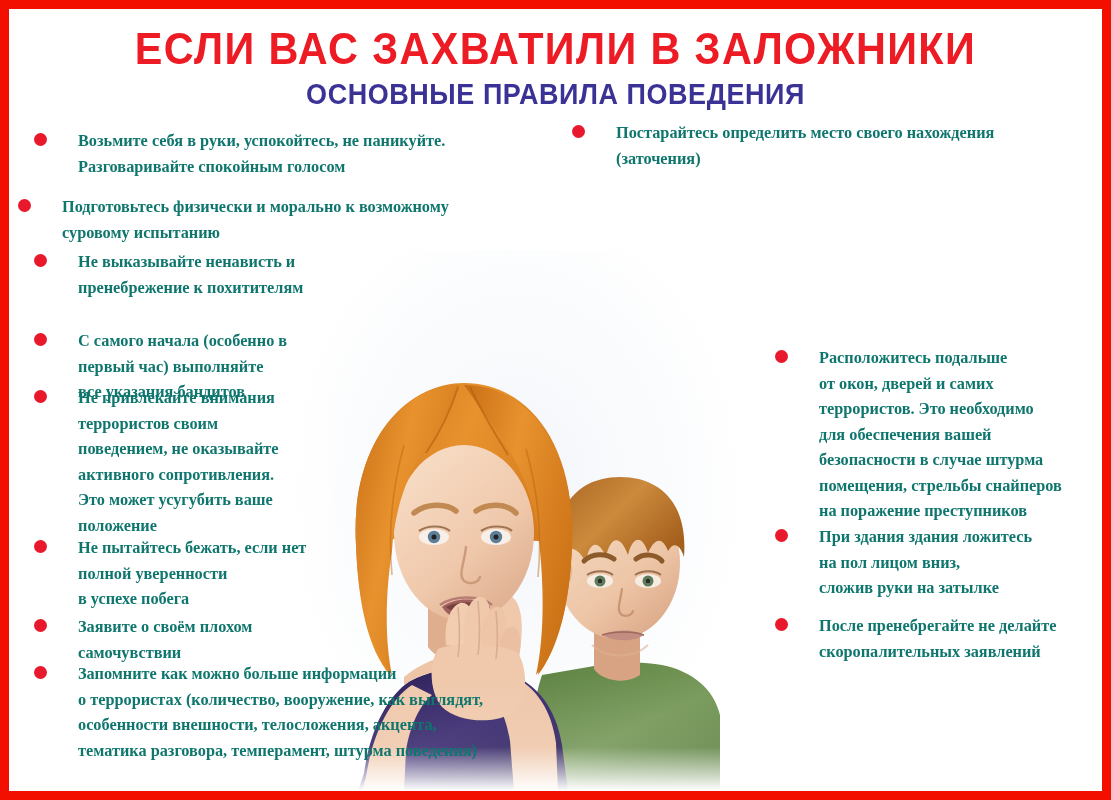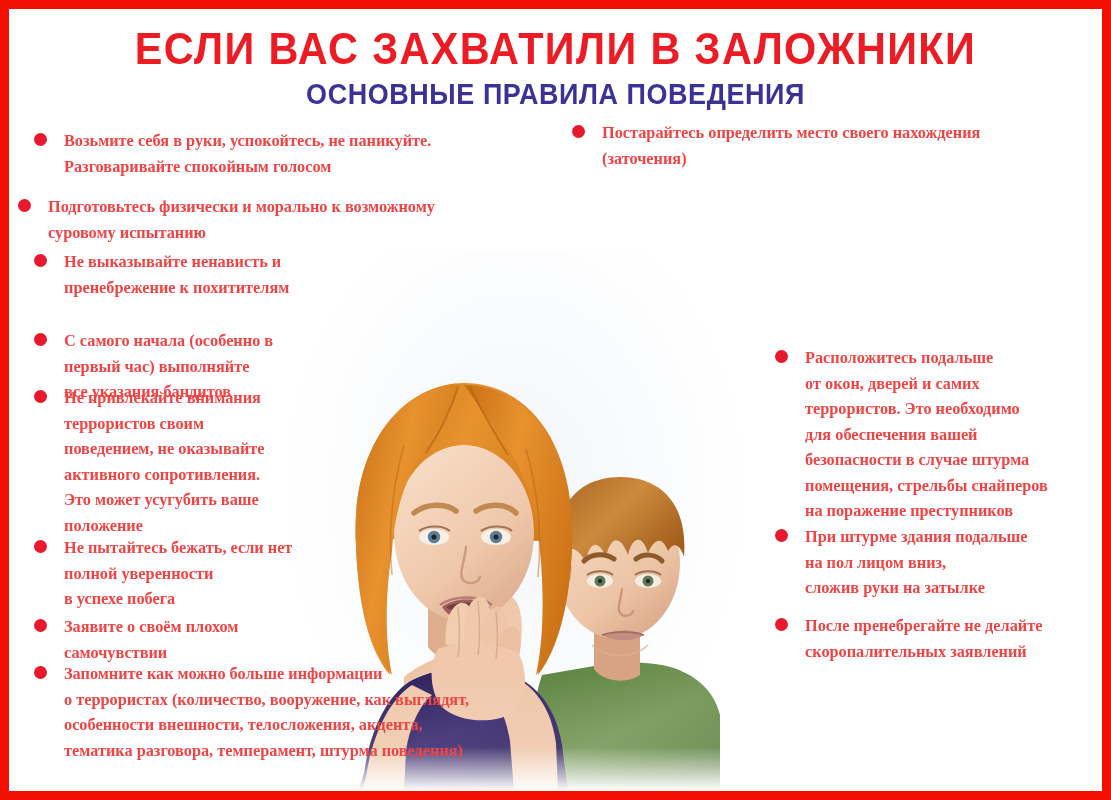--- a/index.html
+++ b/index.html
@@ -72,26 +72,26 @@
     position: absolute;
     left: 0;
     top: 5px;
     width: 13px;
     height: 13px;
     border-radius: 50%;
     background: #e8192c;
   }
   .rule .rule-text {
     display: block;
-    margin-left: 30px;
+    margin-left: 44px;
     font-family: "Liberation Serif", "DejaVu Serif", serif;
     font-weight: bold;
     font-size: 16.3px;
     line-height: 25.5px;
-    color: #ef4444;
+    color: #0f766e;
     white-space: pre-line;
   }
 
   
   #illustration {
     position: absolute;
     left: 300px;
     top: 245px;
     width: 420px;
     height: 546px;
@@ -353,21 +353,21 @@
 от окон, дверей и самих
 террористов. Это необходимо
 для обеспечения вашей
 безопасности в случае штурма
 помещения, стрельбы снайперов
 на поражение преступников</span>
   </div>
 
   <div class="rule" style="left:775px; top:524px; width:320px;">
     <span class="bullet"></span>
-    <span class="rule-text">При штурме здания подальше
+    <span class="rule-text">При здания здания ложитесь
 на пол лицом вниз,
 сложив руки на затылке</span>
   </div>
 
   <div class="rule" style="left:775px; top:613px; width:320px;">
     <span class="bullet"></span>
     <span class="rule-text">После пренебрегайте не делайте
 скоропалительных заявлений</span>
   </div>
 

